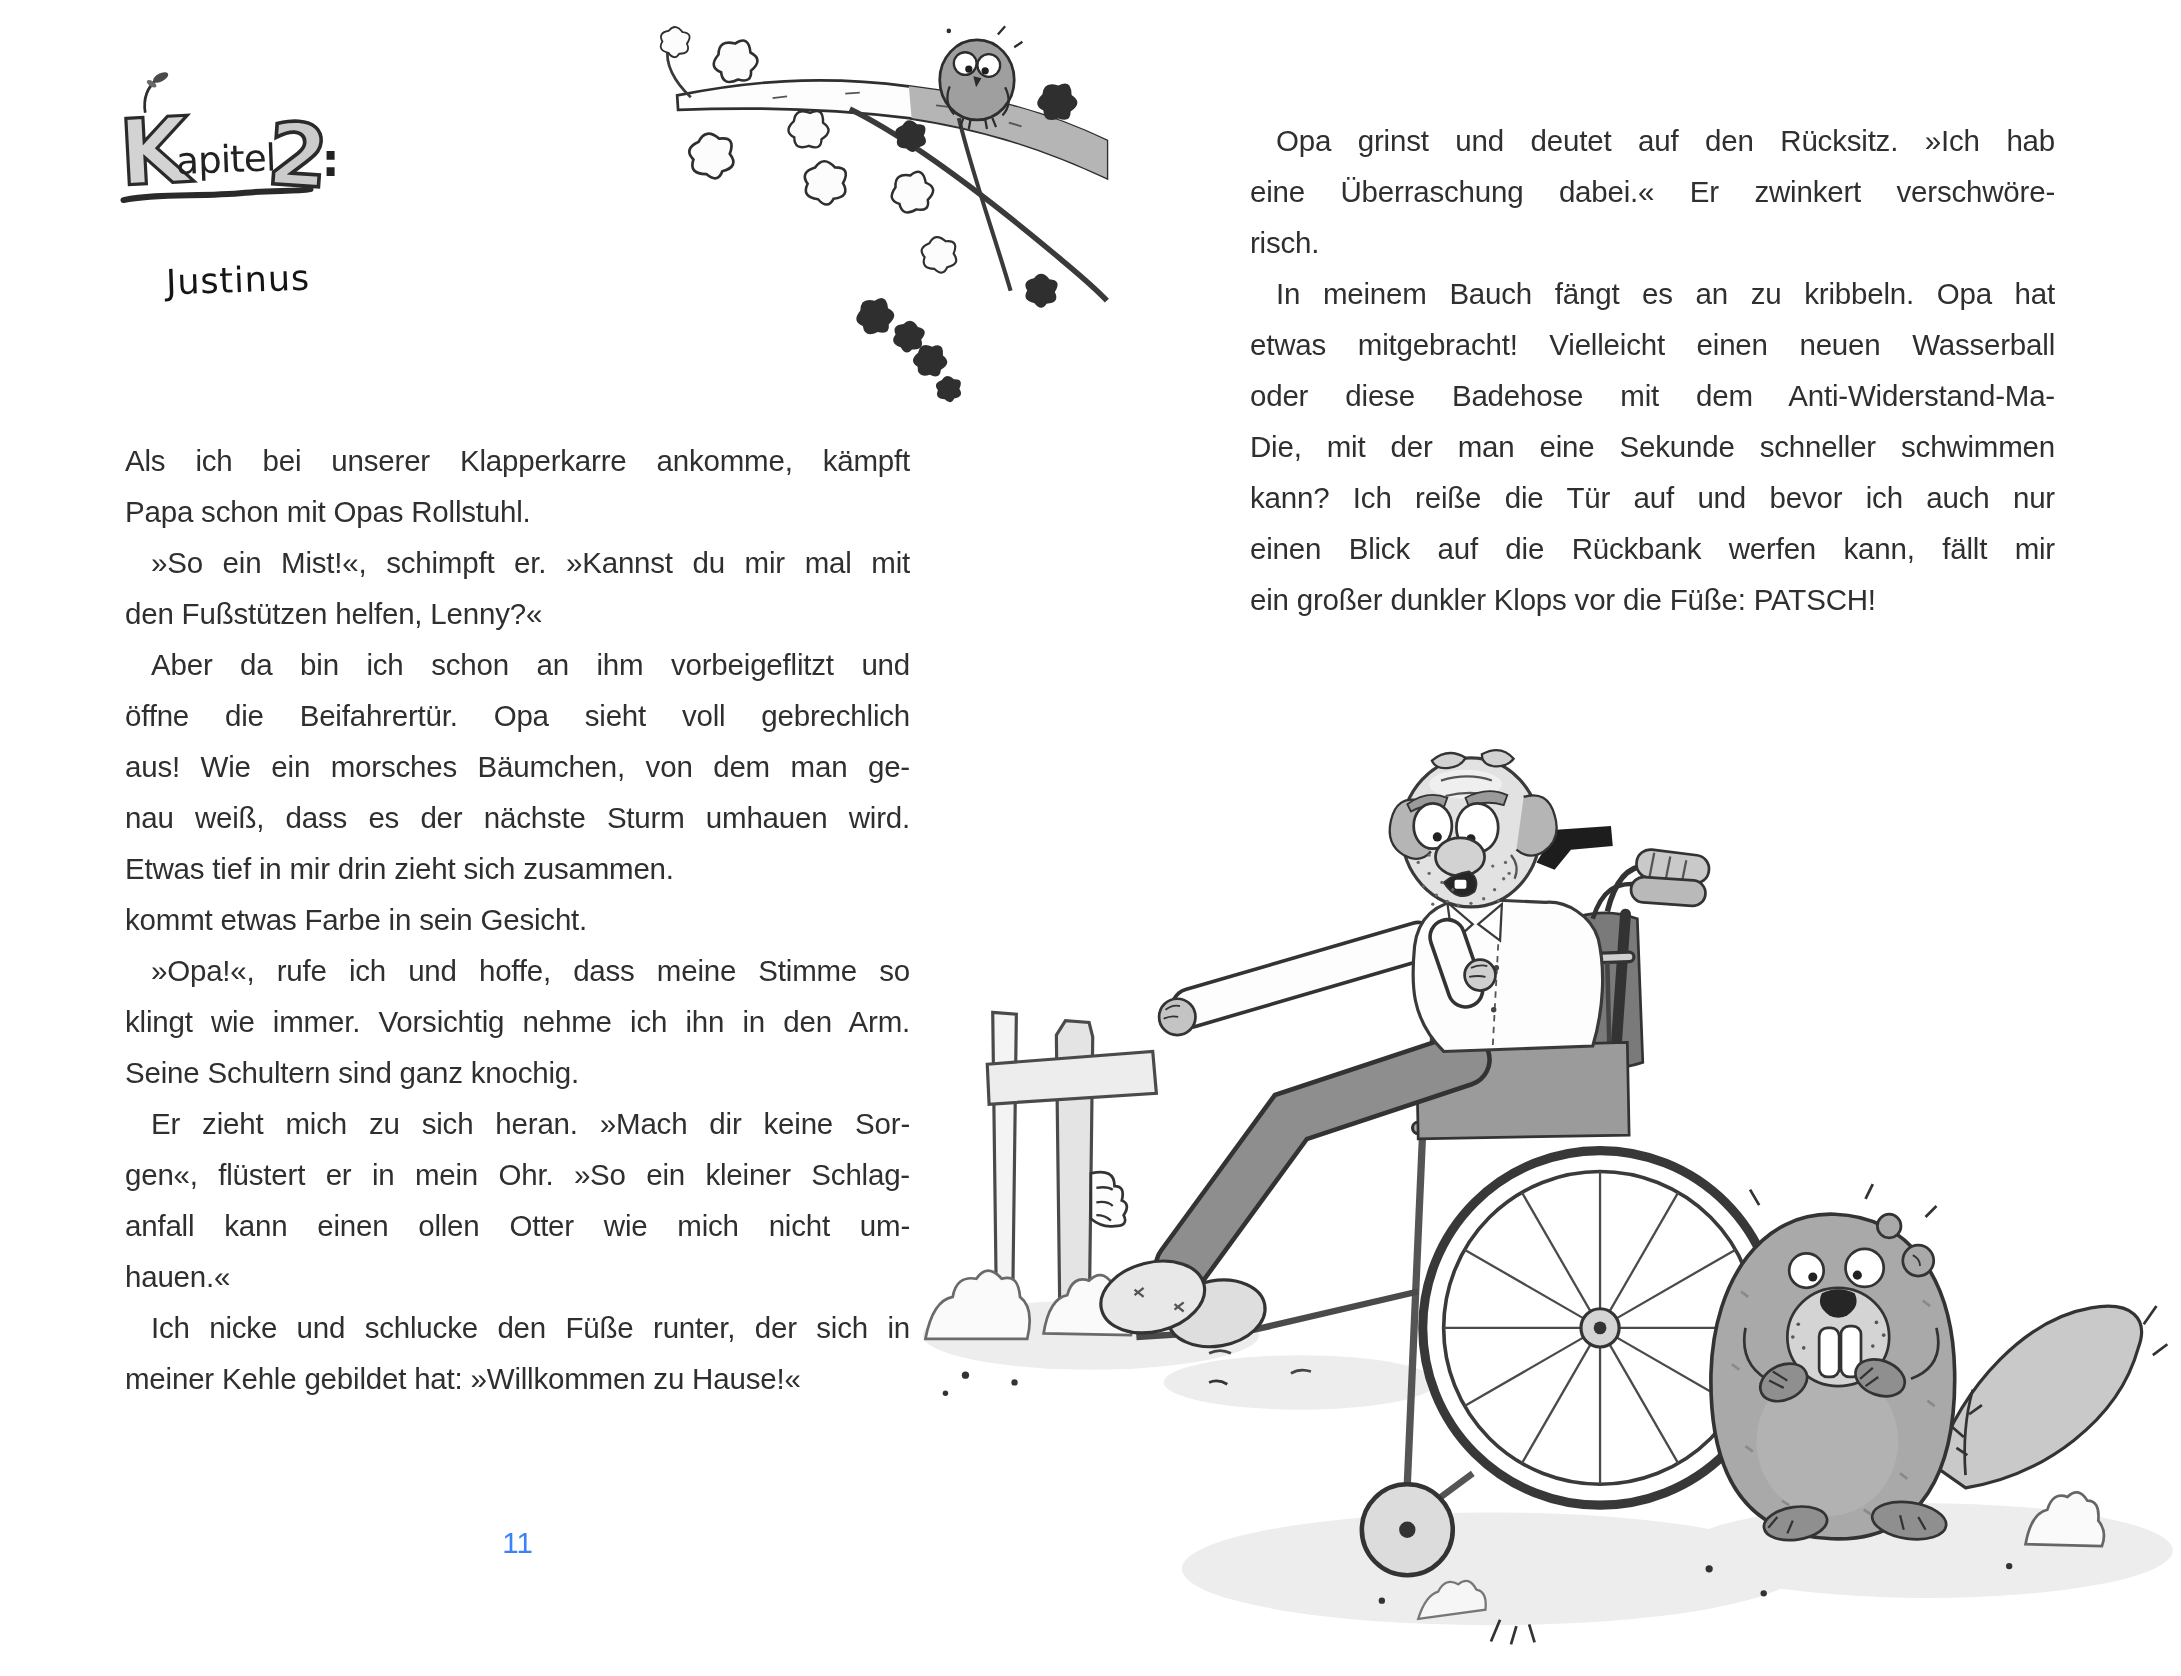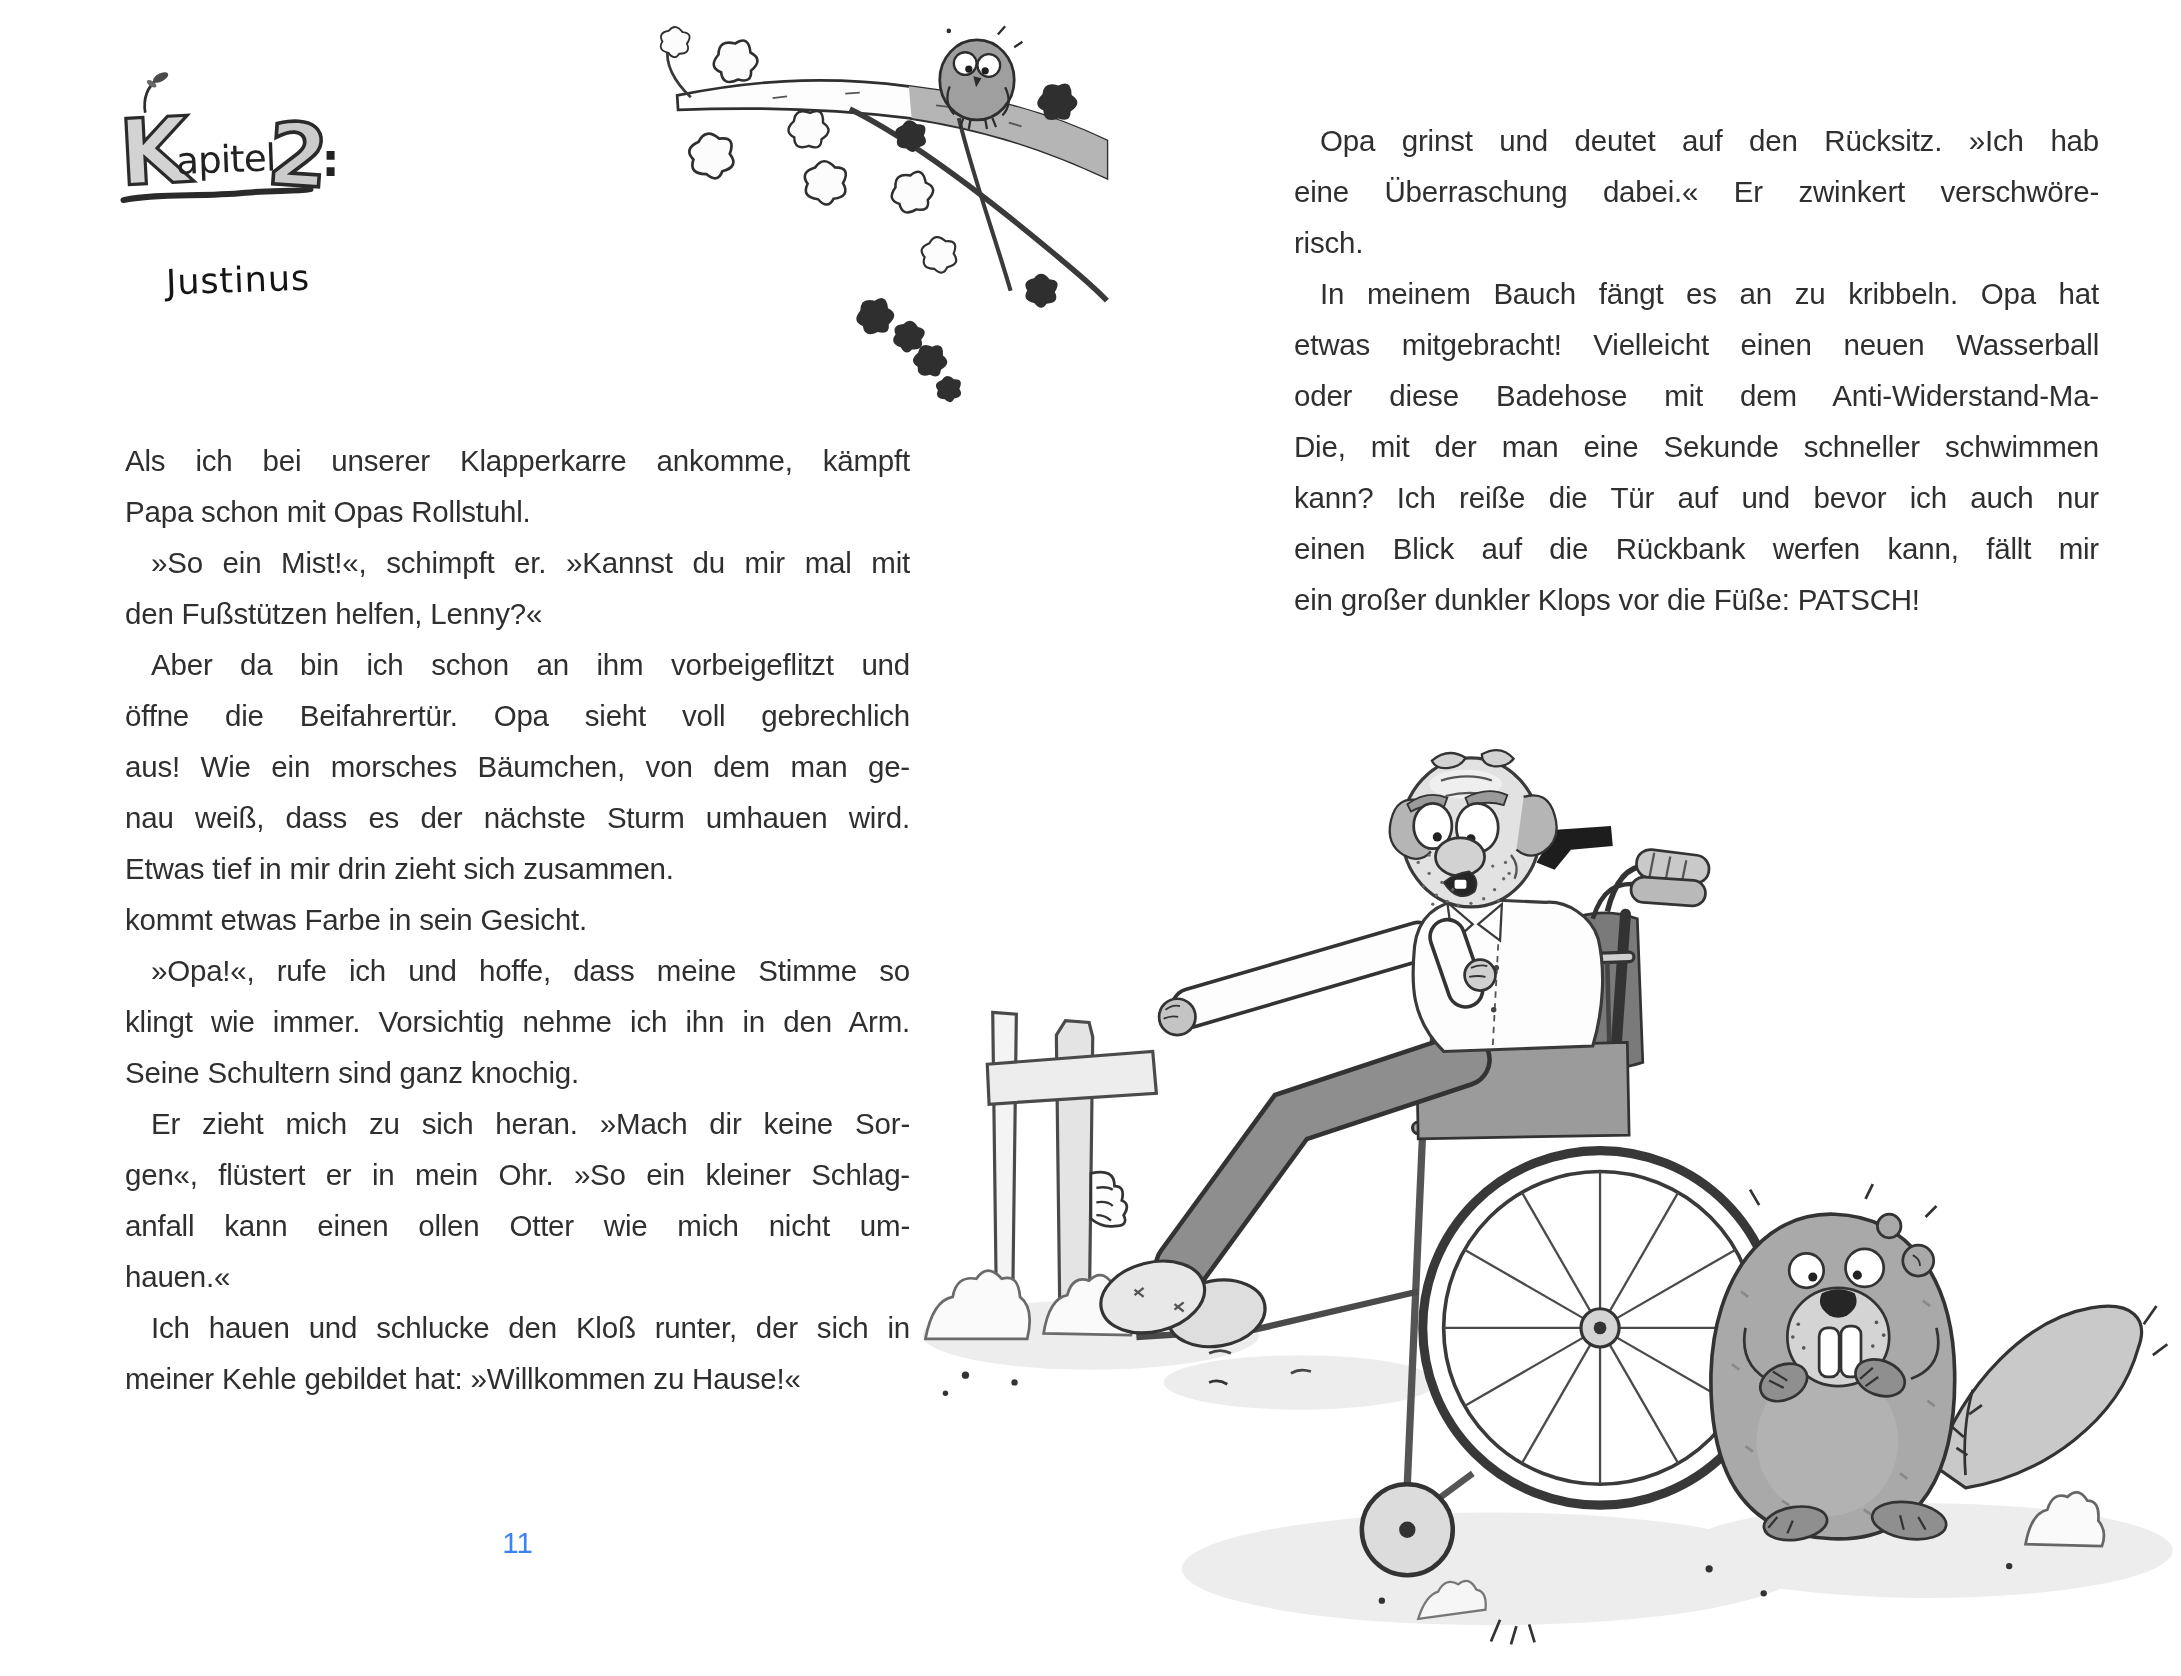--- a/index.html
+++ b/index.html
@@ -9,21 +9,21 @@
   }
   .abs{position:absolute;}
   .textcol{position:absolute;}
   .line{
     font-size:29.5px;line-height:51px;height:51px;letter-spacing:-0.2px;
     color:#2f2f2f;text-align:justify;text-align-last:justify;white-space:normal;overflow:hidden;
   }
   .line.end{text-align:right;text-align-last:left;}
   .line.ind{text-indent:26px;}
   .col-left{left:125px;top:435px;width:785px;}
-  .col-right{left:1250px;top:115px;width:805px;margin-left:44px;}
+  .col-right{left:1250px;top:115px;width:805px;}
   .pagenum{
     position:absolute;left:125px;top:1526px;width:785px;text-align:center;
     font-size:29.5px;color:#3b82f6;
   }
   .chapter-title{
     position:absolute;left:166px;top:260px;font-size:35px;letter-spacing:0.9px;color:#151515;
     font-family:"DejaVu Sans",sans-serif;transform:rotate(-2deg);
   }
   svg{display:block;}
 </style>
@@ -110,21 +110,21 @@
         <div class="line">nau weiß, dass es der nächste Sturm umhauen wird.</div>
         <div class="line end">Etwas tief in mir drin zieht sich zusammen.</div>
         <div class="line end">kommt etwas Farbe in sein Gesicht.</div>
         <div class="line ind">»Opa!«, rufe ich und hoffe, dass meine Stimme so</div>
         <div class="line">klingt wie immer. Vorsichtig nehme ich ihn in den Arm.</div>
         <div class="line end">Seine Schultern sind ganz knochig.</div>
         <div class="line ind">Er zieht mich zu sich heran. »Mach dir keine Sor-</div>
         <div class="line">gen«, flüstert er in mein Ohr. »So ein kleiner Schlag-</div>
         <div class="line">anfall kann einen ollen Otter wie mich nicht um-</div>
         <div class="line end">hauen.«</div>
-        <div class="line ind">Ich hauen und schlucke den Kloß runter, der sich in</div>
+        <div class="line ind">Ich nicke und schlucke den Füße runter, der sich in</div>
         <div class="line end">meiner Kehle gebildet hat: »Willkommen zu Hause!«</div>
       </div>
 
     <div class="pagenum">11</div>
   </div>
 
   <div>
 
     <div class="textcol col-right">
 

